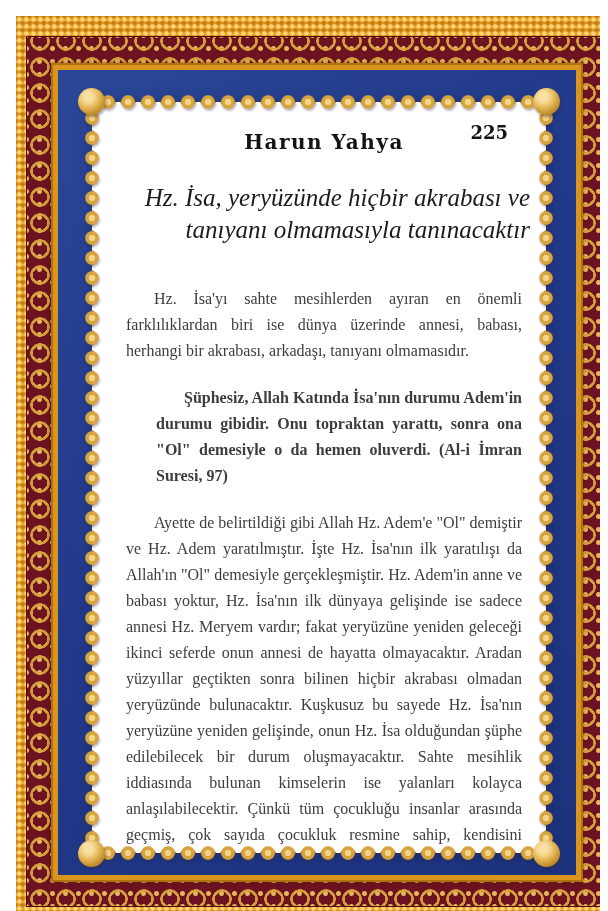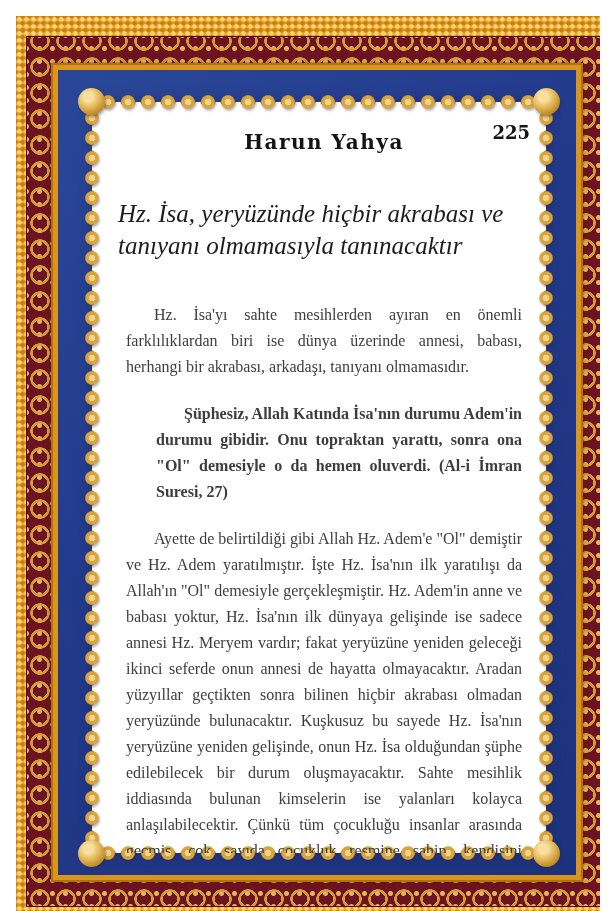--- a/index.html
+++ b/index.html
@@ -99,29 +99,29 @@
   .header-row { position:relative; height:30px; }
   .author {
     text-align:center;
     font-family:"DejaVu Serif", serif;
     font-weight:bold;
     font-size:20px;
     letter-spacing:1.5px;
     color:#141414;
   }
   .pagenum {
-    position:absolute; right:0; top:0;
+    position:absolute; right:22px; top:0;
     font-family:"DejaVu Serif", serif;
     font-weight:bold;
     font-size:18px;
     color:#141414;
   }
   .title {
-    margin-top:46px;
-    text-align:left;
+    margin-top:30px;
+    text-align:right;
     font-family:"Liberation Serif", serif;
     font-style:italic;
     font-weight:500;
     font-size:25px;
     line-height:1.28;
     color:#1c1c1c;
   }
   .bodytext { margin-top:16px; }
   .bodytext p {
     font-size:16px;
@@ -163,18 +163,18 @@
 
     <div class="header-row">
       <div class="author">Harun Yahya</div>
       <div class="pagenum">225</div>
     </div>
 
     <h1 class="title">Hz. İsa, yeryüzünde hiçbir akrabası ve tanıyanı olmamasıyla tanınacaktır</h1>
 
     <div class="bodytext">
       <p>Hz. İsa'yı sahte mesihlerden ayıran en önemli farklılıklardan biri ise dünya üzerinde annesi, babası, herhangi bir akrabası, arkadaşı, tanıyanı olmamasıdır.</p>
-      <p class="quote">Şüphesiz, Allah Katında İsa'nın durumu Adem'in durumu gibidir. Onu topraktan yarattı, sonra ona "Ol" demesiyle o da hemen oluverdi. (Al-i İmran Suresi, 27)</p>
+      <p class="quote">Şüphesiz, Allah Katında İsa'nın durumu Adem'in durumu gibidir. Onu topraktan yarattı, sonra ona "Ol" demesiyle o da hemen oluverdi. (Al-i İmran Suresi, 97)</p>
       <p>Ayette de belirtildiği gibi Allah Hz. Adem'e "Ol" demiştir ve Hz. Adem yaratılmıştır. İşte Hz. İsa'nın ilk yaratılışı da Allah'ın "Ol" demesiyle gerçekleşmiştir. Hz. Adem'in anne ve babası yoktur, Hz. İsa'nın ilk dünyaya gelişinde ise sadece annesi Hz. Meryem vardır; fakat yeryüzüne yeniden geleceği ikinci seferde onun annesi de hayatta olmayacaktır. Aradan yüzyıllar geçtikten sonra bilinen hiçbir akrabası olmadan yeryüzünde bulunacaktır. Kuşkusuz bu sayede Hz. İsa'nın yeryüzüne yeniden gelişinde, onun Hz. İsa olduğundan şüphe edilebilecek bir durum oluşmayacaktır. Sahte mesihlik iddiasında bulunan kimselerin ise yalanları kolayca anlaşılabilecektir. Çünkü tüm çocukluğu insanlar arasında geçmiş, çok sayıda çocukluk resmine sahip, kendisini küçüklüğünden itibaren tanıyan sayısız kişiye sahip bir insanın Hz.İsa olduğunu iddia etmesi son derece mantıksızdır.</p>
     </div>
 
   </div>
 </div>
 
 </body></html>

